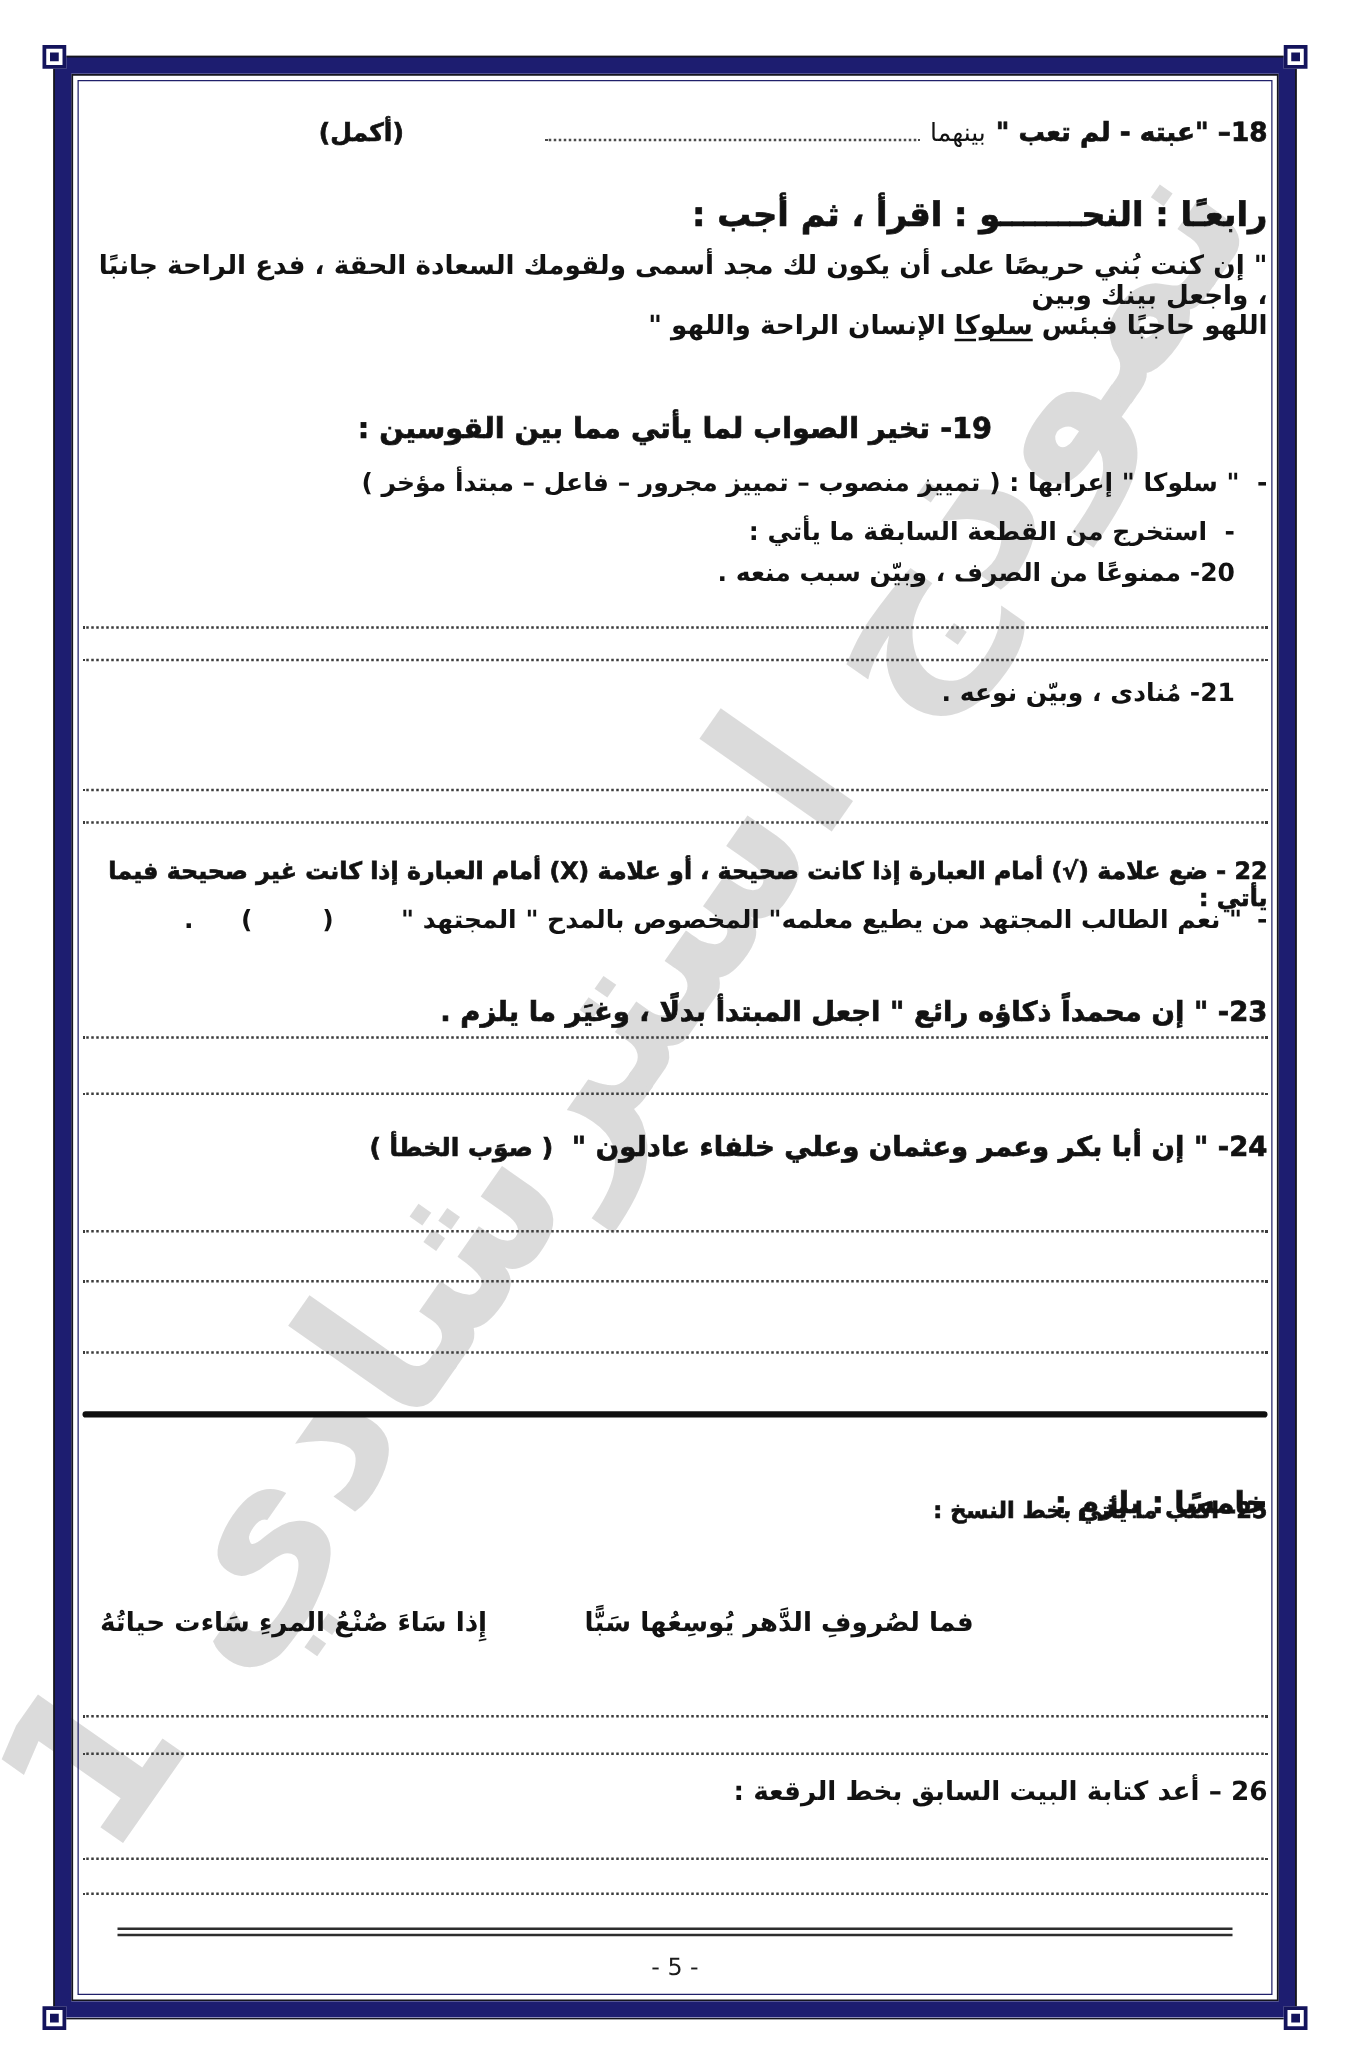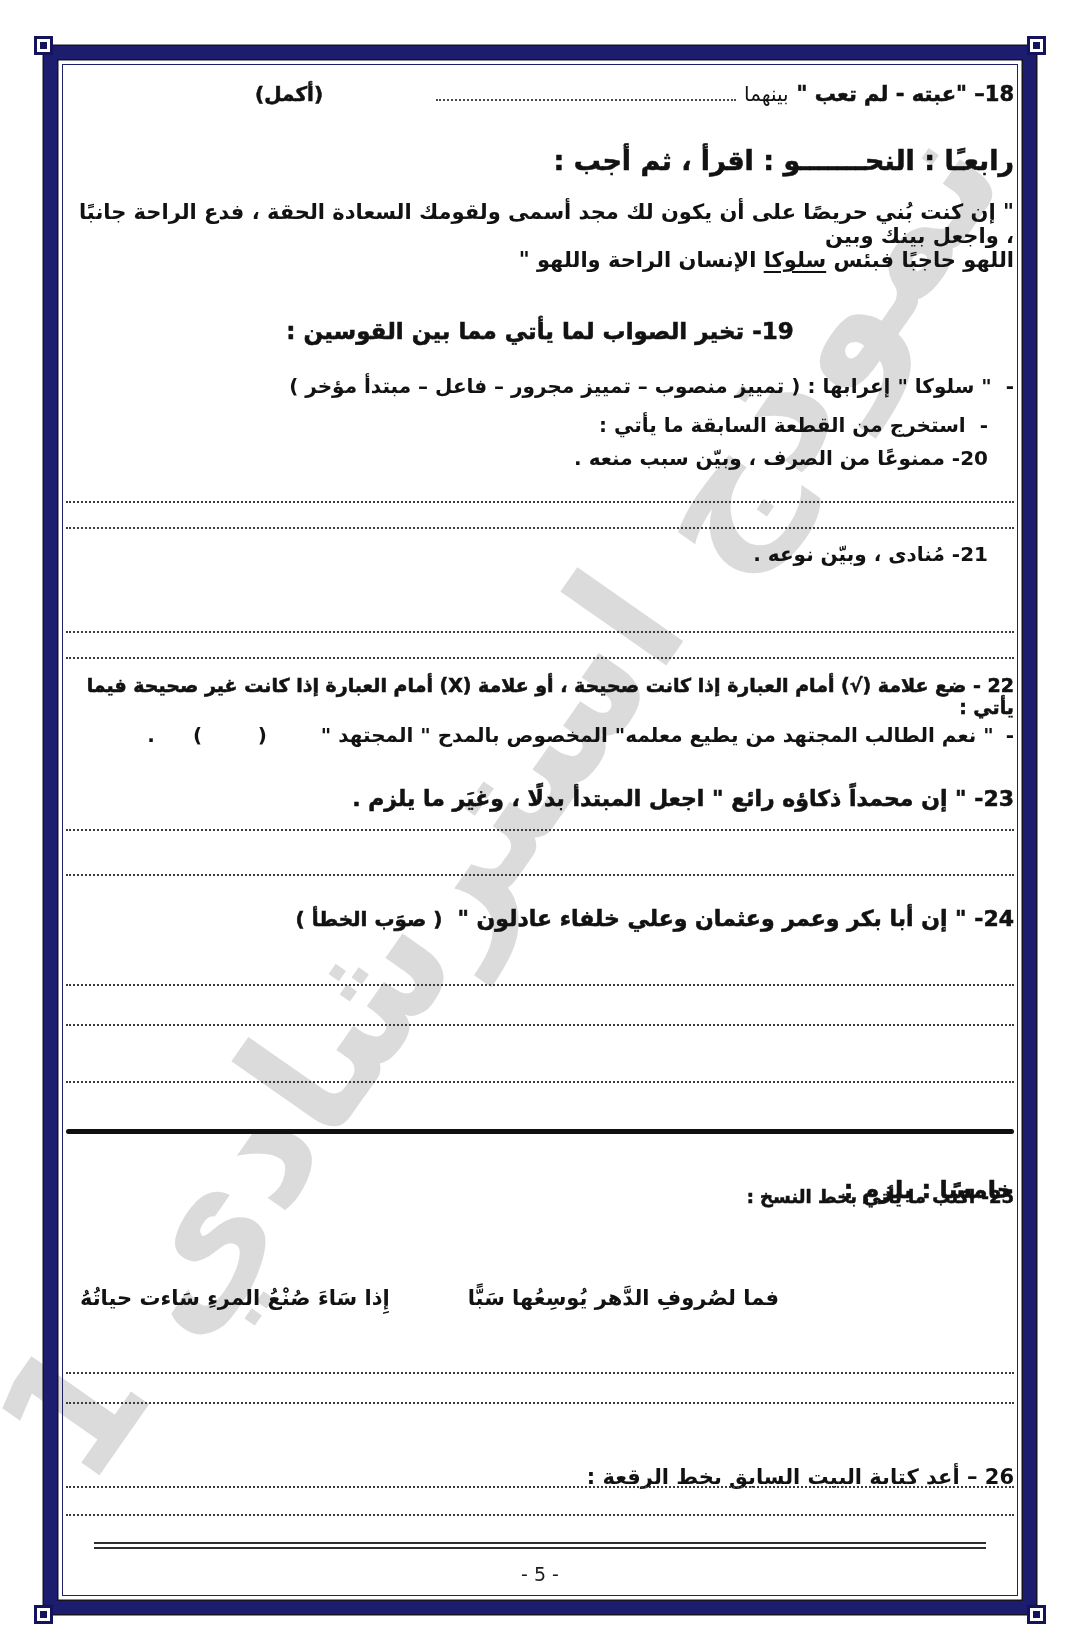--- a/index.html
+++ b/index.html
@@ -14,21 +14,21 @@
   .corner::after{content:"";position:absolute;inset:3px;background:#14145c;}
   .corner.tl{top:-23px;left:-23px}.corner.tr{top:-23px;right:-23px}
   .corner.bl{bottom:-23px;left:-23px}.corner.br{bottom:-23px;right:-23px}
   
   .watermark{position:absolute;top:800px;left:500px;transform:translate(-50%,-50%) rotate(-55deg);
              font-size:170px;font-weight:bold;white-space:nowrap;color:#d8d8d8;opacity:.9;
              z-index:1;direction:rtl;pointer-events:none;}
   
   .content{position:absolute;top:60px;left:66px;right:66px;bottom:45px;direction:rtl;z-index:3;}
   .row{position:absolute;left:0;right:0;}
-  .heavy{font-weight:bold;-webkit-text-stroke:.55px currentColor;letter-spacing:-.2px;}
+  .heavy{font-weight:bold;-webkit-text-stroke:.55px currentColor;letter-spacing:-.2px;margin-top:12px;}
   .dots-line{border-bottom:2.8px dotted #3c3c3c;height:0;}
   .divider{height:5px;background:#101010;border-radius:3px;}
   .dbl{height:3px;border-top:2px solid #2e2e2e;border-bottom:2px solid #2e2e2e;margin:0 28px;}
   .keep{white-space:pre;}
   .und{text-decoration:underline;text-underline-offset:4px;text-decoration-thickness:2px;}
   
   .q18{top:22px;display:flex;align-items:baseline;gap:8px;font-size:20px;}
   .q18 .bold-part{font-size:21px;}
   .leader{width:300px;border-bottom:2.2px dotted #4a4a4a;align-self:flex-end;margin-bottom:5px;}
   .hint18{margin-right:105px;}
@@ -51,21 +51,21 @@
   .q24{top:846px;font-size:22px;}
   .q24 .hint24{font-size:20px;margin-right:8px;}
   .d7{top:924px}.d8{top:964px}.d9{top:1021px}
   .div1{top:1069px;}
   .h5{top:1116px;font-size:24px;}
   .q25{top:1126px;font-size:18px;}
   .verse{top:1226px;}
   .verse-inner{display:flex;width:fit-content;gap:78px;margin-right:235px;
                font-size:21px;font-weight:bold;}
   .d10{top:1312px}.d11{top:1342px}
-  .q26{top:1361px;font-size:21px;font-weight:bold;margin-top:44px;}
+  .q26{top:1361px;font-size:21px;font-weight:bold;}
   .d12{top:1426px}.d13{top:1454px}
   .dblrow{top:1482px;}
   .pagenum{top:1503px;text-align:center;font-size:19px;direction:ltr;color:#1c1c1c;}
 </style>
 </head>
 <body>
 
 <div class="page">
 
   <div class="watermark">نموذج استرشادي 1</div>

